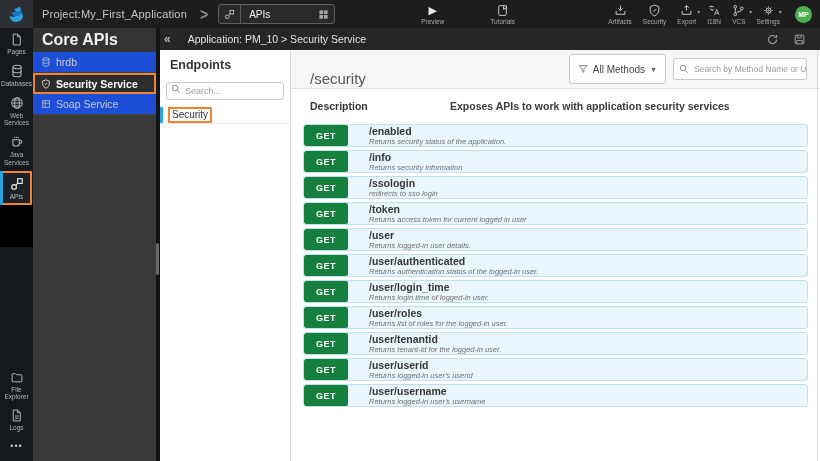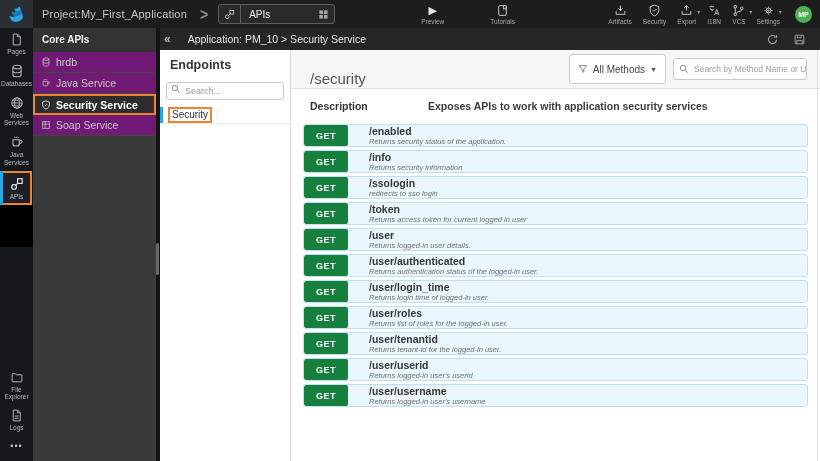--- a/index.html
+++ b/index.html
@@ -32,22 +32,22 @@
   .sb-item { display:flex; flex-direction:column; align-items:center; gap:2px; padding:5px 0 3px; color:#b4b9bf; font-size:6.5px; text-align:center; line-height:1.2; cursor:pointer; }
   .sb-item svg { flex:0 0 auto; }
   .sb-item.active { position:relative; border:2px solid #ec8434; background:#1d2127; margin:1px 1px 0 1px; padding:4px 0 2px; }
   .sb-item.active::before { content:''; position:absolute; left:-3px; top:-2px; bottom:-2px; width:3px; background:#2aa5e0; }
   .sb-black { height:42px; background:#000; }
   .sb-spacer { flex:1; }
   .sb-more { padding:6px 0 10px; color:#c2c2c2; font-size:9px; letter-spacing:1px; text-align:center; cursor:pointer; }
 
   
   .panel2 { position:absolute; left:33px; top:28px; bottom:0; width:123px; background:#3a3a3a; z-index:3; }
-  .panel2 .p2-header { height:24px; line-height:24px; padding-left:9px; font-size:10px; font-weight:bold; color:#f2f2f2; background:#333; }
-  .p2-item { height:21px; display:flex; align-items:center; gap:5px; padding-left:8px; font-size:10.5px; color:#c9c9c9; border-bottom:1px solid #434343; cursor:pointer; background:#701a75; }
+  .panel2 .p2-header { height:24px; line-height:24px; padding-left:9px; font-size:16px; font-weight:bold; color:#f2f2f2; background:#333; }
+  .p2-item { height:21px; display:flex; align-items:center; gap:5px; padding-left:8px; font-size:10.5px; color:#c9c9c9; border-bottom:1px solid #434343; cursor:pointer; background:#1d4ed8; }
   .p2-item.active { background:#2d2d2d; border:2px solid #ec8434; color:#fff; font-weight:bold; padding-left:6px; }
 
   
   .gutter { position:absolute; left:156px; top:28px; bottom:0; width:4px; background:#141414; z-index:3; }
   .gutter .thumb { position:absolute; left:0; top:215px; width:3px; height:32px; background:#6a6a6a; border-radius:2px; cursor:pointer; }
 
   
   .mainbar { position:absolute; left:160px; top:28px; right:0; height:22px; background:#262626; display:flex; align-items:center; z-index:4; }
   .collapse { margin-left:4px; color:#b5b5b5; font-size:12px; font-weight:bold; cursor:pointer; }
   .breadcrumb { margin-left:17px; font-size:10.5px; color:#e4e4e4; }
@@ -70,21 +70,21 @@
   .c-header { height:39px; background:#f6f6f6; border-bottom:1px solid #e2e2e2; display:flex; align-items:center; }
   .svc-path { margin-left:19px; font-size:15px; color:#555;margin-top:18px; }
   .c-header .flex { flex:1; }
   .dd { height:30px; border:1px solid #c9c9c9; border-radius:3px; background:#fff; display:flex; align-items:center; gap:5px; padding:12px 8px; font-size:10px; color:#444; cursor:pointer; }
   .dd .dd-caret { font-size:7px; color:#555; }
   .m-search { position:relative; margin:0 13px 0 7px; }
   .m-search input { width:134px; height:22px; border:1px solid #c9c9c9; border-radius:3px; font-size:8.5px; padding-left:20px; color:#555; outline:none; font-family:"Liberation Sans", sans-serif; }
   .m-search input::placeholder { color:#9b9b9b; }
   .m-search .mag { position:absolute; left:6px; top:6px; display:flex; }
   .desc-row { display:flex; margin:11px 0 0 19px; }
-  .desc-label { width:118px; font-size:10.5px; font-weight:bold; color:#333; }
+  .desc-label { width:140px; font-size:10.5px; font-weight:bold; color:#333; }
   .desc-value { font-size:10.5px; font-weight:bold; color:#3c3c3c; }
   .ep-list { margin:12px 12px 0 12px; }
   .ep-row { height:23px; margin-bottom:3px; background:#eaf6fd; border:1px solid #bfe0f2; border-radius:3px; display:flex; align-items:stretch; overflow:hidden; cursor:pointer; }
   .get-badge { width:44px; background:#15803d; color:#fff; font-size:9px; font-weight:bold; letter-spacing:.5px; display:flex; align-items:center; justify-content:center; border-radius:2px; }
   .ep-texts { margin-left:21px; display:flex; flex-direction:column; justify-content:center; gap:1px; }
   .ep-path { font-size:10.5px; font-weight:bold; color:#363636; line-height:1; }
   .ep-desc { font-size:7.5px; font-style:italic; color:#6f6f6f; line-height:1; }
   .right-line { position:absolute; right:2px; top:0; bottom:0; width:1px; background:#e0e0e0; }
 
   svg { display:block; }
@@ -263,28 +263,20 @@
   <aside class="panel2">
     <div class="p2-header">Core APIs</div>
     <div class="p2-item">
       <svg width="10" height="10" viewBox="0 0 24 24" fill="none" stroke="#bdbdbd" stroke-width="2">
           <ellipse cx="12" cy="5" rx="7" ry="3"></ellipse>
           <path d="M5 5v7c0 1.7 3.1 3 7 3s7-1.3 7-3V5"></path>
           <path d="M5 12v7c0 1.7 3.1 3 7 3s7-1.3 7-3v-7"></path>
         </svg>
       <span>hrdb</span>
     </div>
-    <div class="p2-item">
-      <svg width="10" height="10" viewBox="0 0 24 24" fill="none" stroke="#bdbdbd" stroke-width="2">
-          <path d="M5 8h11v7a4 4 0 01-4 4H9a4 4 0 01-4-4z"></path>
-          <path d="M16 9h2a2.5 2.5 0 010 5h-2"></path>
-          <path d="M8 3v2M11 3v2M14 3v2"></path>
-        </svg>
-      <span>Java Service</span>
-    </div>
     <div class="p2-item active">
       <svg width="10" height="10" viewBox="0 0 24 24" fill="none" stroke="#f0f0f0" stroke-width="2">
           <path d="M12 2l8 3v6c0 5.5-3.8 9.5-8 11-4.2-1.5-8-5.5-8-11V5z"></path>
           <path d="M9 11.5l2 2 4-4"></path>
         </svg>
       <span>Security Service</span>
     </div>
     <div class="p2-item">
       <svg width="10" height="10" viewBox="0 0 24 24" fill="none" stroke="#bdbdbd" stroke-width="2">
           <rect x="4" y="4" width="16" height="16"></rect>

